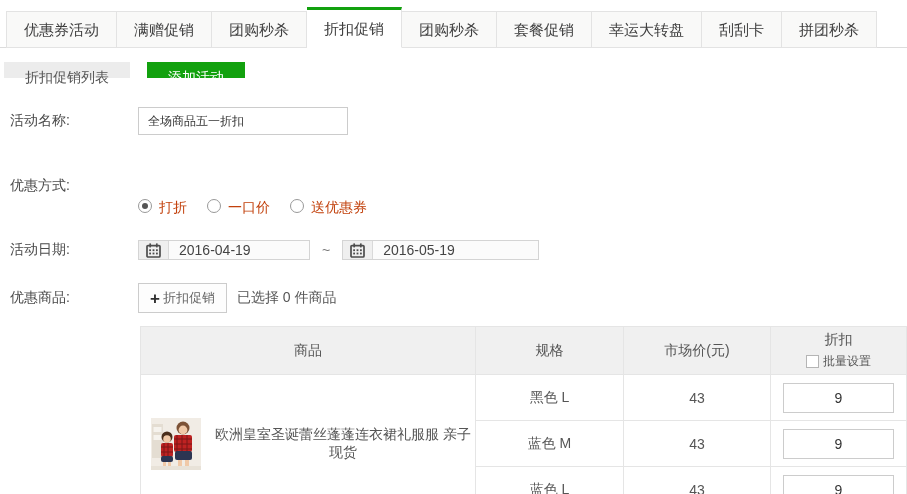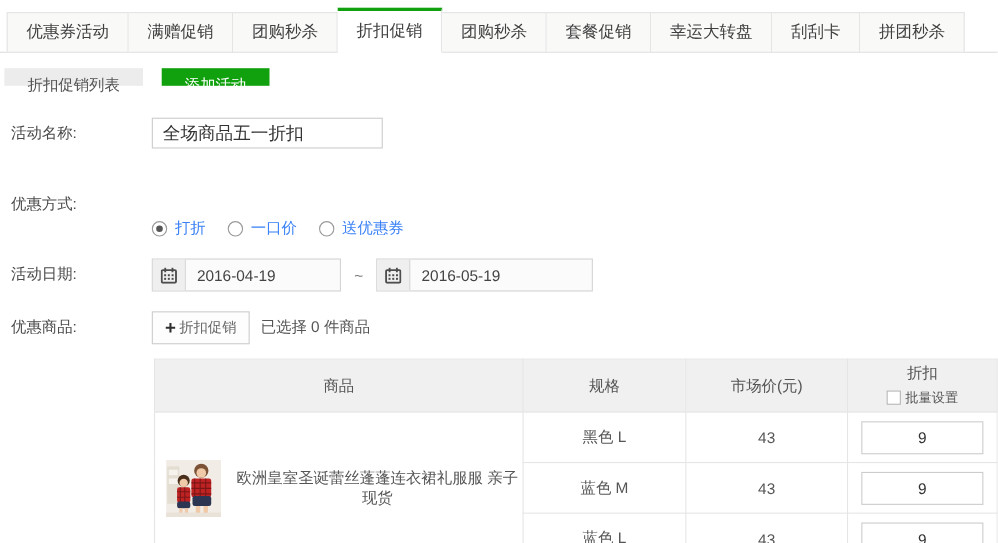--- a/index.html
+++ b/index.html
@@ -26,30 +26,30 @@
   .subtab{ height:16px; line-height:30px; padding:0 21px; cursor:pointer; font-size:14px; }
   .subtab-gray{ background:#ececec; color:#555; }
   .subtab-green{ background:var(--green); color:#fff; }
 
   
   .form{ margin:28px 0 0 10px; }
   .form-row{ display:flex; align-items:center; min-height:30px; margin-bottom:18px; }
   .form-row:last-child{ margin-bottom:13px; }
   .form-label{ width:128px; color:#4a4a4a; }
   .text-input{ width:210px; height:28px; border:1px solid #ccc; padding:0 9px;
-               font-size:16px; color:#333; font-family:inherit; }
+               font-size:12px; color:#333; font-family:inherit; }
 
   .radios{ display:flex; align-items:center; }
-  .radio-opt{ display:flex; align-items:center; margin-right:20px; color:#3b82f6; cursor:pointer;margin-top:45px; }
+  .radio-opt{ display:flex; align-items:flex-start; margin-right:20px; color:#c2410c; cursor:pointer;margin-top:45px; }
   .radio{ width:14px; height:14px; border:1px solid #999; border-radius:50%;
           margin-right:7px; background:#fff; position:relative; flex:none; }
   .radio.checked::after{ content:""; position:absolute; left:3px; top:3px; right:3px; bottom:3px;
           border-radius:50%; background:#555; }
 
-  .date-field{ display:flex; align-items:center; height:30px; background:#fbfbfb;
+  .date-field{ display:flex; align-items:center; height:20px; background:#fbfbfb;
                border:1px solid #d4d4d4; }
   .date-field.w1{ width:172px; } .date-field.w2{ width:197px; }
   .date-icon{ width:30px; align-self:stretch; background:#efefef; border-right:1px solid #d9d9d9;
               display:flex; align-items:center; justify-content:center; flex:none; }
   .date-value{ padding:0 10px; color:#444; }
   .tilde{ margin:0 12px; color:#777; }
 
   .add-product-btn{ height:30px; border:1px solid #ccc; background:#fdfdfd; padding:0 11px;
                     display:inline-flex; align-items:center; gap:3px; color:#666;
                     font-size:13px; cursor:pointer; font-family:inherit; }

